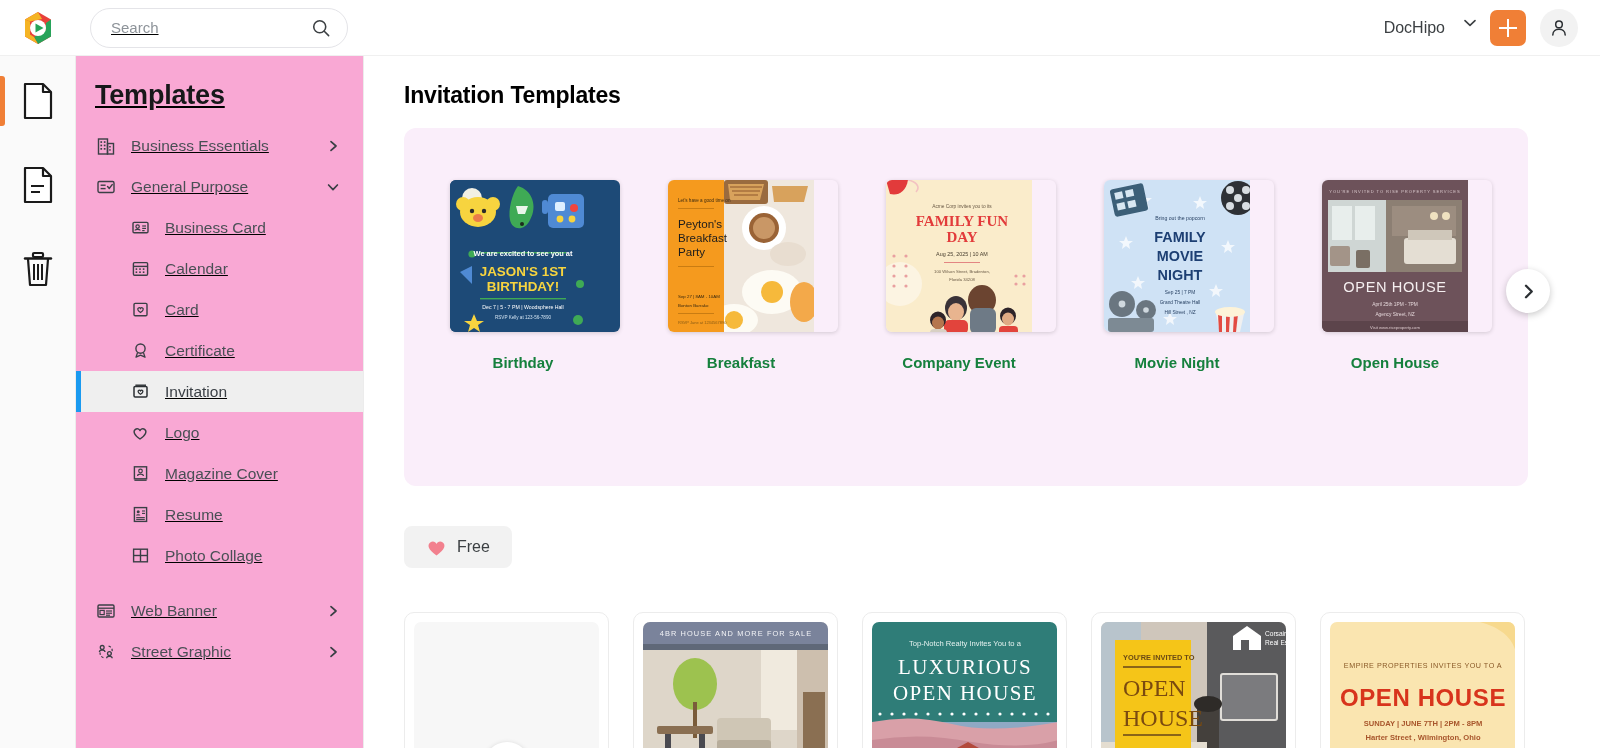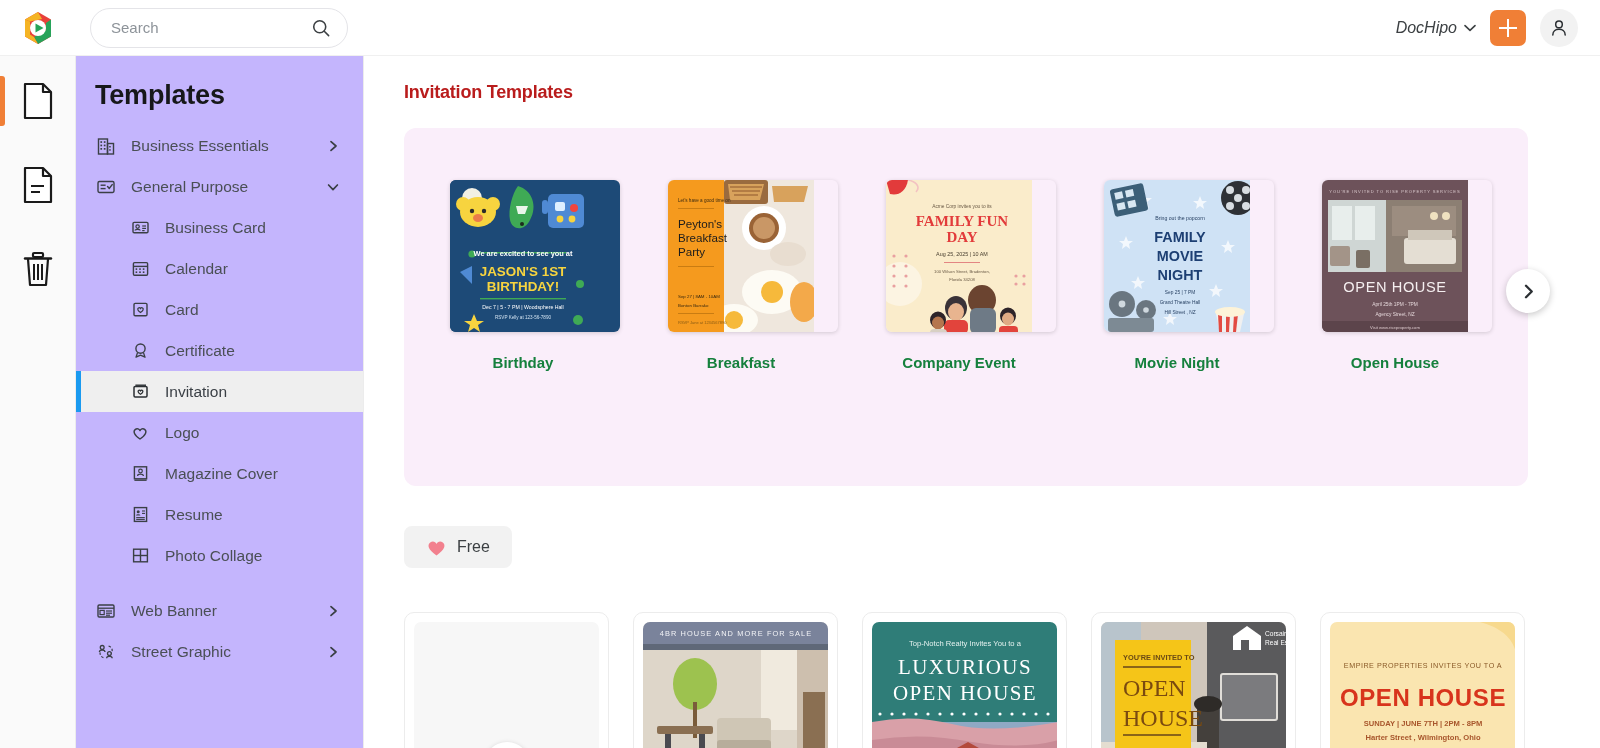--- a/index.html
+++ b/index.html
@@ -16,31 +16,32 @@
     position: absolute; top: 0; left: 0; width: 1600px; height: 56px;
     background: #fff; display: flex; align-items: center;
     border-bottom: 1px solid #f0f0f0; z-index: 20;
   }
   .logo-wrap { width: 76px; display: flex; align-items: center; justify-content: center; }
   .logo { width: 36px; height: 36px; position: relative; }
   .search-box {
     width: 258px; height: 40px; border: 1px solid #e4e4e8; border-radius: 20px;
     display: flex; align-items: center; padding: 0 16px 0 20px; background: #fff;
     margin-left: 14px;
+    text-decoration: underline;
   }
   .search-input {
     flex: 1; border: none; outline: none; font-size: 15px; color: #5b6066;
     font-family: "Liberation Sans", sans-serif; background: transparent;
   }
   .search-input::placeholder { color: #8d9399; }
   .search-ico { width: 20px; height: 20px; flex: 0 0 20px; }
   .header-right {
     margin-left: auto; display: flex; align-items: center; gap: 14px; padding-right: 22px;
   }
-  .brand-select { display: flex; align-items: center; gap: 7px; cursor: pointer; font-style: italic; }
+  .brand-select { display: flex; align-items: flex-start; gap: 19px; cursor: pointer; }
   .brand-name { font-size: 16px; color: #3c4043; }
   .chev-sm { width: 12px; height: 8px; }
   .plus-btn {
     width: 36px; height: 36px; border-radius: 7px; background: #f07f36;
     display: flex; align-items: center; justify-content: center; border: none; cursor: pointer;
   }
   .plus-btn::before, .plus-btn::after {
     content: ""; position: absolute; background: #fff; border-radius: 1px;
   }
   .plus-glyph { position: relative; width: 18px; height: 18px; }
@@ -62,21 +63,21 @@
     display: flex; align-items: center; justify-content: center; cursor: pointer;
   }
   .rail-item.active::before {
     content: ""; position: absolute; left: 0; top: 2px; width: 5px; height: 50px;
     background: #f07f36; border-radius: 0 3px 3px 0;
   }
 
   
   .sidebar {
     position: absolute; top: 56px; left: 76px; width: 288px; height: 692px;
-    background: #c4b5fd; border-right: 1px solid #ececec; overflow: hidden;
+    background: #f9a8d4; border-right: 1px solid #ececec; overflow: hidden; text-decoration: underline;
   }
   .sidebar-title {
     font-size: 27px; font-weight: bold; color: #17181a; padding: 24px 0 14px 19px;
     letter-spacing: -0.2px;
   }
   .nav-row {
     position: relative; display: flex; align-items: center; height: 41px;
     padding-left: 19px; cursor: pointer;
   }
   .nav-row .ico { width: 22px; height: 22px; flex: 0 0 22px; display:flex; align-items:center; justify-content:center; }
@@ -89,21 +90,21 @@
     content: ""; position: absolute; left: 0; top: 0; width: 5px; height: 41px; background: #1a9af0;
   }
   .nav-row.selected .lbl { color: #3a3f45; }
 
   
   .main {
     position: absolute; top: 56px; left: 364px; width: 1236px; height: 692px;
     background: #fff; overflow: hidden;
   }
   .page-title {
-    font-size: 18px; font-weight: bold; color: #b91c1c; padding: 26px 0 0 40px;
+    font-size: 23px; font-weight: bold; color: #000000; padding: 26px 0 0 40px;
     letter-spacing: -0.2px;
   }
   .carousel {
     position: absolute; left: 40px; top: 72px; width: 1124px; height: 358px;
     background: #faeefa; border-radius: 12px;
   }
   .carousel-track {
     position: absolute; top: 52px; left: 46px; display: flex; gap: 72px;
   }
   .cat-card { width: 146px; }

